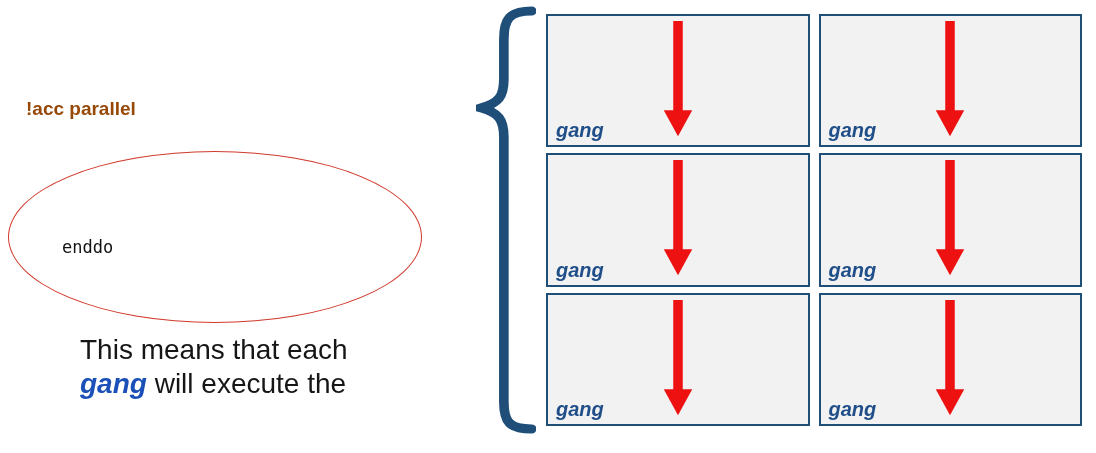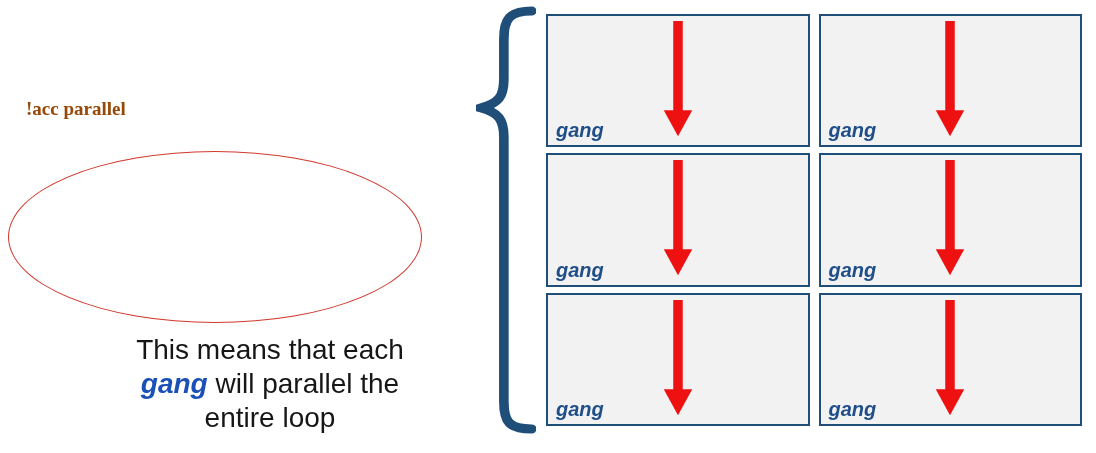--- a/index.html
+++ b/index.html
@@ -14,21 +14,21 @@
     height: 453px;
     background: #ffffff;
     overflow: hidden;
   }
 
   
   .directive {
     position: absolute;
     left: 26px;
     top: 98px;
-    font-family: Liberation Serif, serif;
+    font-family: Liberation Sans, sans-serif;
     font-size: 19px;
     font-weight: 600;
     color: var(--directive-brown);
     white-space: pre;
   }
   .ellipse {
     position: absolute;
     left: 8px;
     top: 151px;
     width: 412px;
@@ -48,21 +48,21 @@
   }
   .code-block .kw      { color: var(--code-blue); }
   .code-block .num     { color: var(--code-orange); font-weight: 600; }
   .code-block .comment { color: var(--code-green); }
 
   .caption {
     position: absolute;
     left: 80px;
     top: 333px;
     width: 380px;
-    text-align: center;
+    text-align: left;
     font-size: 28px;
     line-height: 1.22;
     color: #161616;
   }
   .caption .gang {
     color: var(--gang-blue);
     font-weight: bold;
     font-style: italic;
   }
 
@@ -117,26 +117,26 @@
 </head>
 <body>
 
 <div class="stage">
 
   <div class="directive">!acc parallel</div>
 
   <div class="ellipse"></div>
 
   <div class="code-block">
+    <div class="line"><span>enddo</span></div>
   </div>
 
   <div class="caption">
     <div>This means that each</div>
-    <div><span class="gang">gang</span><span> will parallel the</span></div>
-    <div>entire loop</div>
+    <div><span class="gang">gang</span><span> will execute the</span></div>
   </div>
 
   <svg class="brace" viewBox="0 0 56 424" preserveAspectRatio="none">
     <path d="M 52 5
              C 31 5, 26 13, 26 33
              L 26 72
              C 26 90, 21 96, 5 101
              C 21 106, 26 112, 26 130
              L 26 392
              C 26 412, 31 419, 52 419" fill="none" stroke="currentColor" stroke-width="9" stroke-linecap="round"></path>

